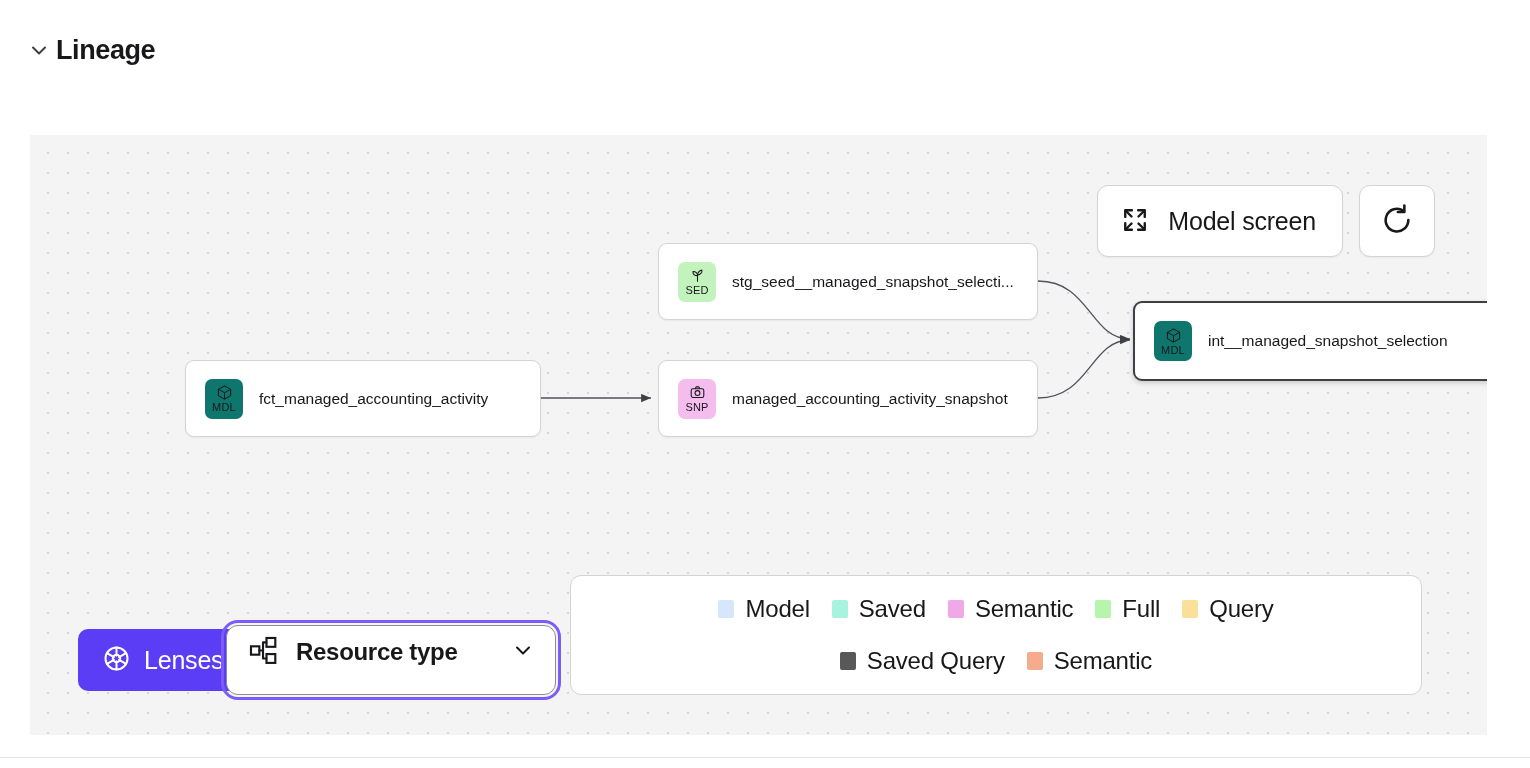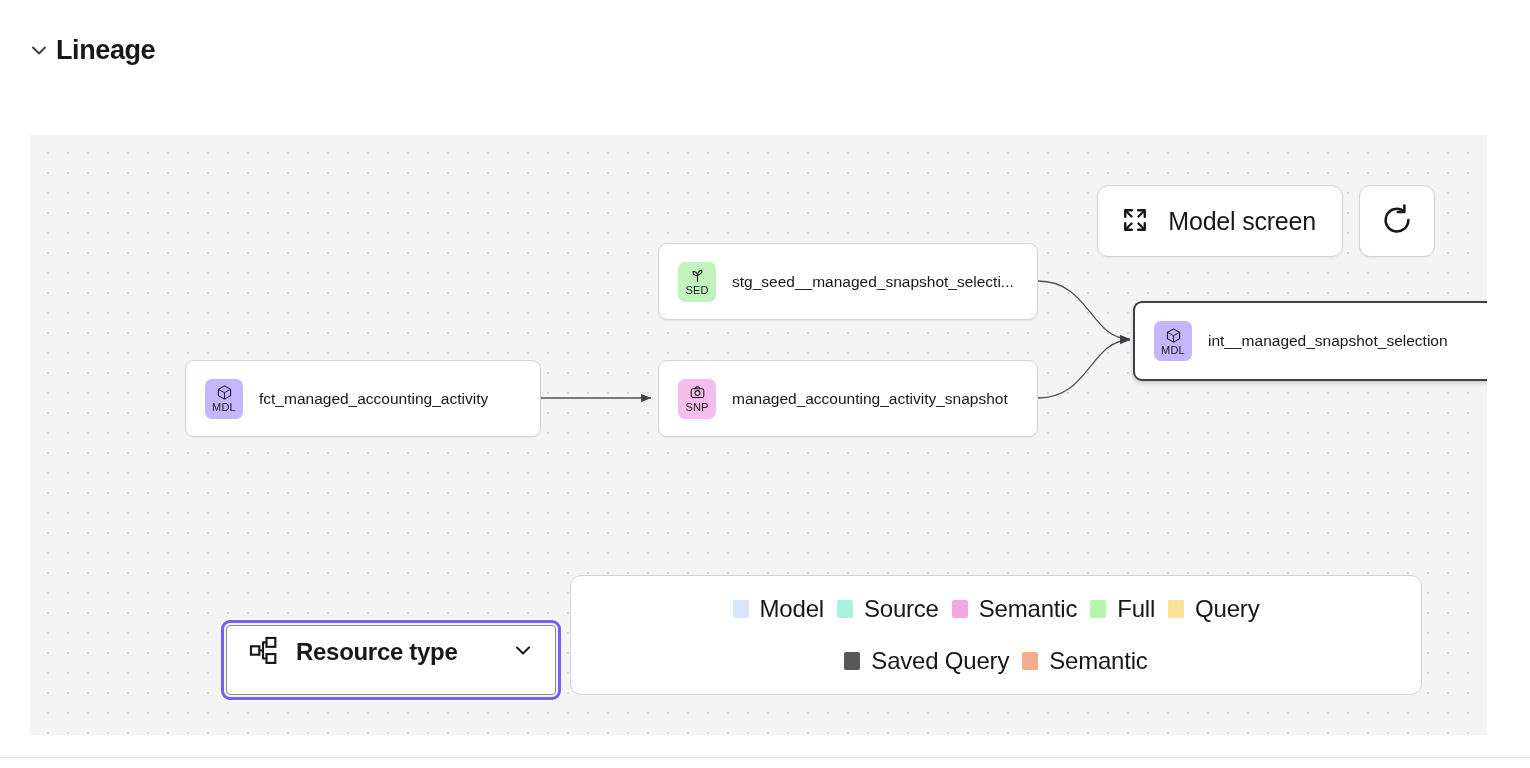--- a/index.html
+++ b/index.html
@@ -74,21 +74,21 @@
   }
   .node-badge svg { display: block; }
   .badge-abbr {
     font-size: 11px;
     font-weight: 500;
     color: #18181b;
     line-height: 11px;
     margin-top: 1px;
     letter-spacing: 0.2px;
   }
-  .badge-mdl { background: #c4b5fd; }
+  .badge-mdl { background: #0f766e; }
   .badge-sed { background: #c3f3bc; }
   .badge-snp { background: #f5bdee; }
   .node-label {
     margin-left: 16px;
     font-size: 15.5px;
     color: #18181b;
     white-space: nowrap;
     overflow: hidden;
   }
 
@@ -144,21 +144,21 @@
     font-size: 25px;
     font-weight: 500;
     letter-spacing: -0.2px;
   }
   .resource-dropdown {
     position: absolute;
     left: 196px; bottom: 40px;
     width: 330px; height: 70px;
     background: #ffffff;
     border: 1px solid #8b8b93;
-    border-radius: 4px;
+    border-radius: 12px;
     outline: 3px solid #7c5cf8;
     outline-offset: 2px;
     display: flex; align-items: center;
     padding: 0 20px 16px 21px;
     cursor: pointer;
     z-index: 10;
   }
   .resource-label {
     margin-left: 17px;
     font-size: 24px;
@@ -174,21 +174,21 @@
     left: 540px; bottom: 40px;
     width: 852px; height: 120px;
     background: #ffffff;
     border: 1px solid #d4d4d8;
     border-radius: 11px;
     display: flex; flex-direction: column;
     align-items: center; justify-content: center;
     gap: 24px;
     z-index: 7;
   }
-  .legend-row { display: flex; align-items: center; gap: 13px; }
+  .legend-row { display: flex; align-items: center; gap: 22px; }
   .legend-item { display: flex; align-items: center; gap: 11px; }
   .legend-swatch {
     width: 16px; height: 18px;
     border-radius: 2px;
     flex: none;
   }
   .legend-text {
     font-size: 24px;
     color: #18181b;
     letter-spacing: -0.2px;
@@ -307,20 +307,30 @@
     <button class="btn-refresh">
       <span>
         <svg width="34" height="34" viewBox="0 0 24 24" fill="none">
           <path d="M20 12 A8 8 0 1 1 16.4 5.4" stroke="#18181b" stroke-width="1.8" stroke-linecap="round"></path>
           <path d="M17.2 1.8 L17.2 6.4 L12.6 6.4" stroke="#18181b" stroke-width="1.8" stroke-linecap="round" stroke-linejoin="round"></path>
         </svg>
       </span>
     </button>
   </div>
 
+  <button class="lenses-btn">
+    <span>
+      <svg width="29" height="29" viewBox="0 0 24 24" fill="none">
+        <circle cx="12" cy="12" r="9.1" stroke="#ffffff" stroke-width="1.7"></circle>
+        <path d="M12 2.9 L12 9.6 M19.9 7.5 L14.1 10.8 M19.9 16.5 L14.1 13.2 M12 21.1 L12 14.4 M4.1 16.5 L9.9 13.2 M4.1 7.5 L9.9 10.8" stroke="#ffffff" stroke-width="1.7" stroke-linecap="round"></path>
+        <circle cx="12" cy="12" r="3.1" stroke="#ffffff" stroke-width="1.6"></circle>
+      </svg>
+    </span>
+    <span class="lenses-label">Lenses</span>
+  </button>
 
   <div class="resource-dropdown">
     <span>
       <svg width="31" height="31" viewBox="0 0 26 26" fill="none">
         <rect x="2.5" y="9.5" width="7" height="7" stroke="#18181b" stroke-width="1.8"></rect>
         <rect x="15.5" y="2.5" width="7.4" height="7.4" stroke="#18181b" stroke-width="1.8"></rect>
         <rect x="15.5" y="16" width="7.4" height="7.4" stroke="#18181b" stroke-width="1.8"></rect>
         <path d="M9.6 13 H12.6 M12.6 6.2 V19.7 M12.6 6.2 H15.4 M12.6 19.7 H15.4" stroke="#18181b" stroke-width="1.8" stroke-linecap="round"></path>
       </svg>
     </span>
@@ -333,21 +343,21 @@
   </div>
 
   <div class="legend">
     <div class="legend-row">
       <div class="legend-item">
         <span class="legend-swatch" style="background:#d6e6fb"></span>
         <span class="legend-text">Model</span>
       </div>
       <div class="legend-item">
         <span class="legend-swatch" style="background:#a7f3e0"></span>
-        <span class="legend-text">Source</span>
+        <span class="legend-text">Saved</span>
       </div>
       <div class="legend-item">
         <span class="legend-swatch" style="background:#f0a8e8"></span>
         <span class="legend-text">Semantic</span>
       </div>
       <div class="legend-item">
         <span class="legend-swatch" style="background:#b6f5ab"></span>
         <span class="legend-text">Full</span>
       </div>
       <div class="legend-item">

